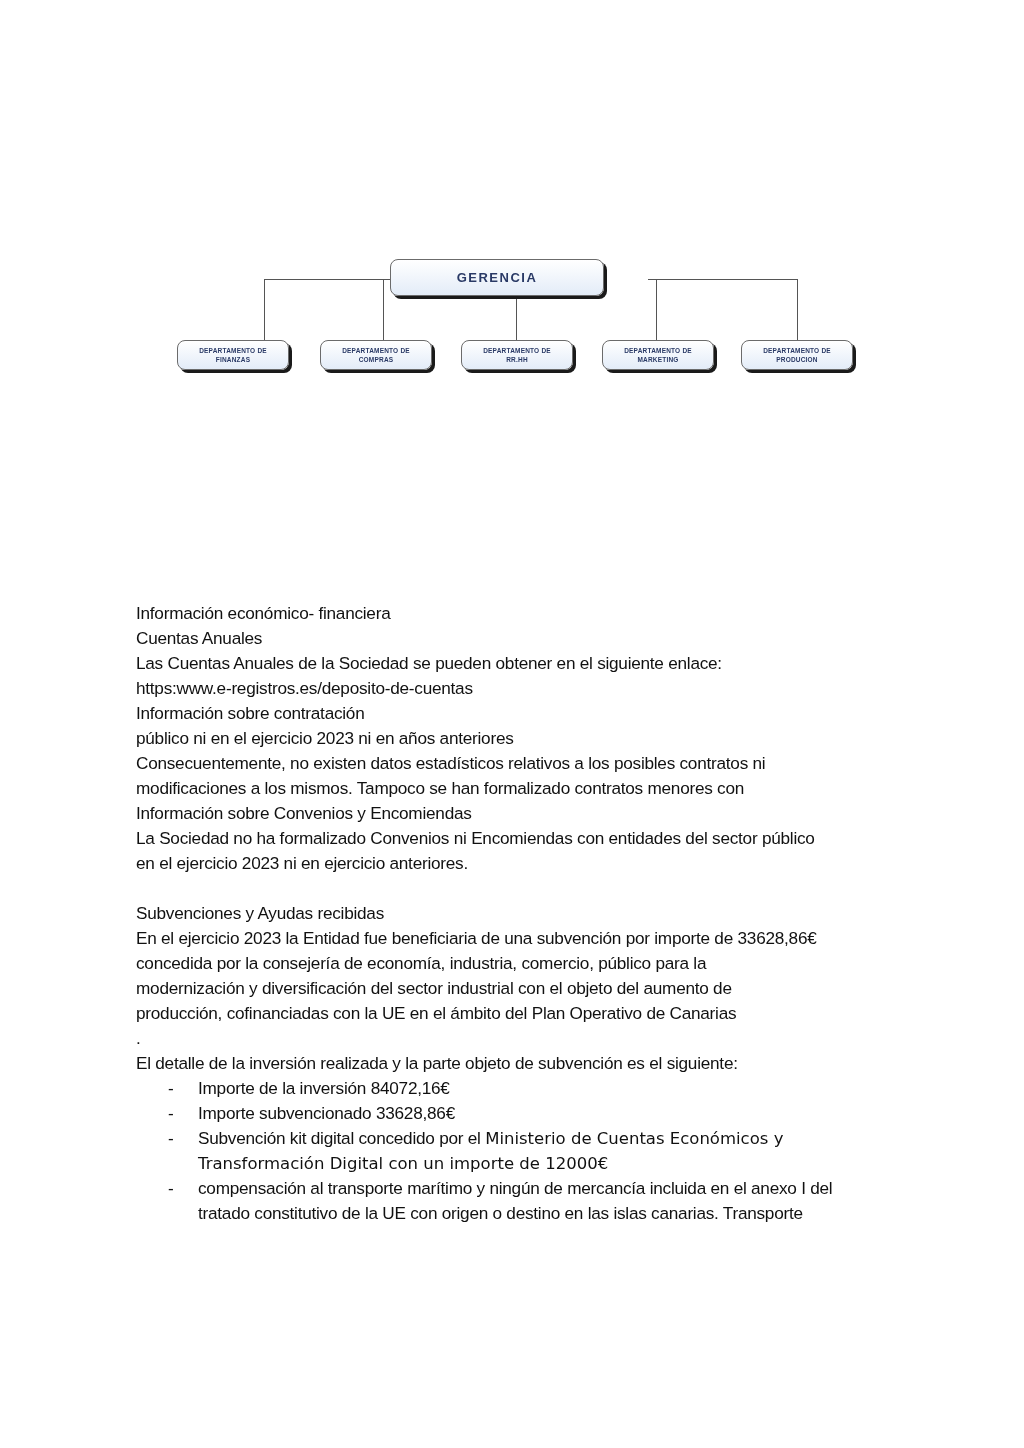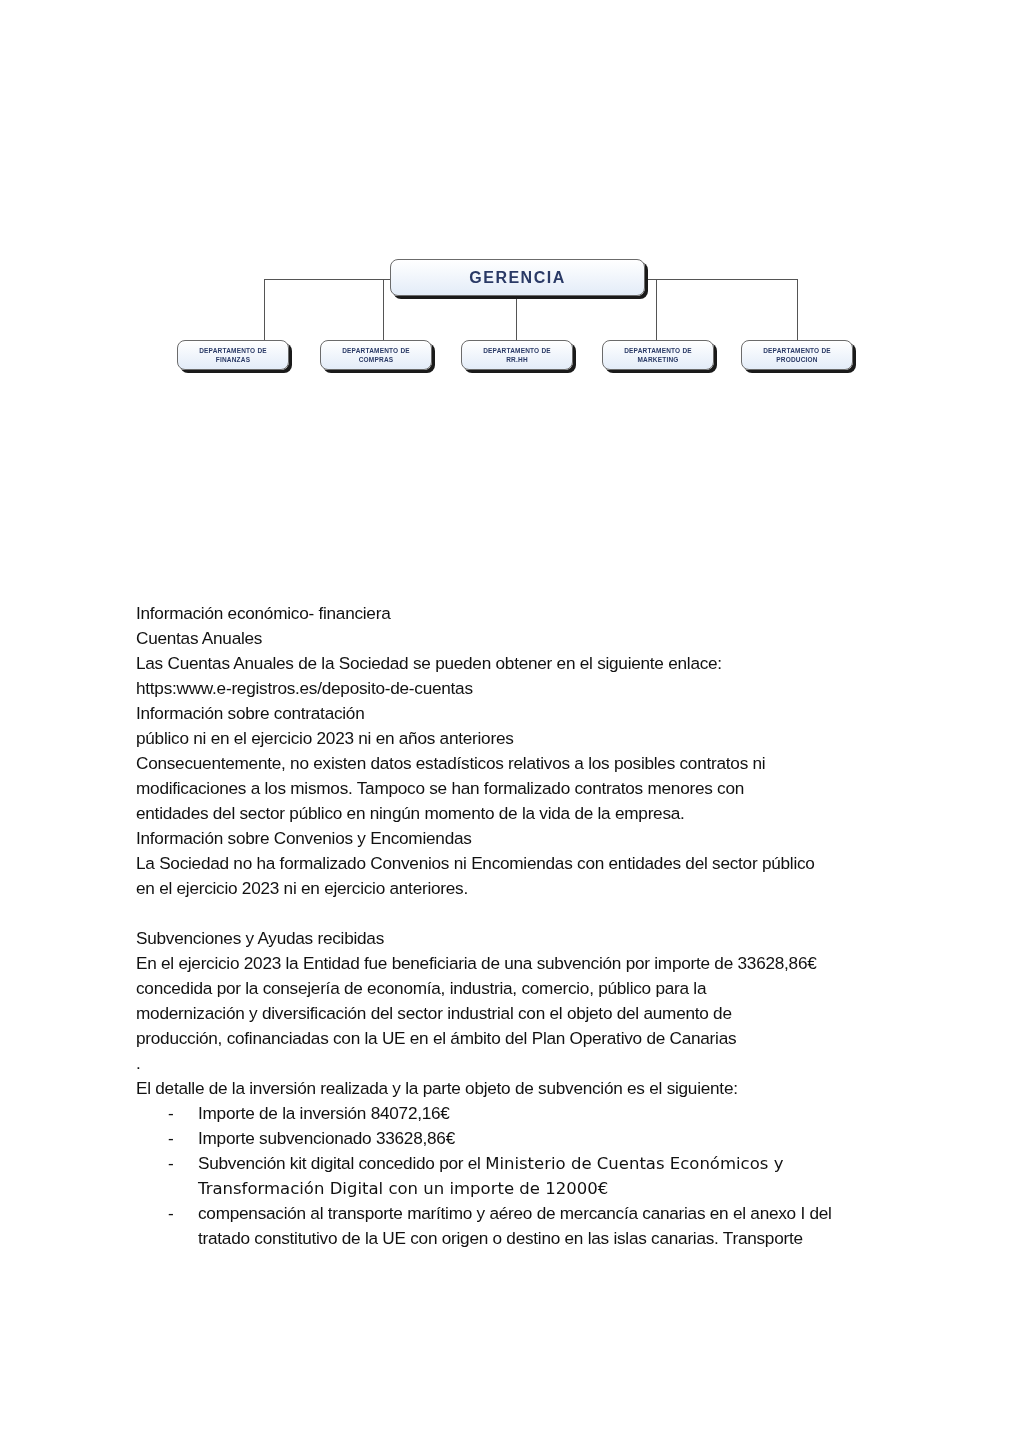--- a/index.html
+++ b/index.html
@@ -4,21 +4,21 @@
 <style>
   html, body { margin: 0; padding: 0; background: #ffffff; }
   body { width: 1024px; height: 1448px; position: relative; overflow: hidden;
          font-family: "Liberation Sans", sans-serif; color: #111; }
   .org { position: absolute; left: 0; top: 0; width: 1024px; height: 400px; }
   .line { position: absolute; background: #555; }
   .box { position: absolute; box-sizing: border-box; border: 1px solid #6b6b6b; border-radius: 8px;
          background: linear-gradient(#ffffff, #e3ecf8); box-shadow: 3px 3px 0 #1a1a1a;
          display: flex; align-items: center; justify-content: center; text-align: center;
          color: #2a3a66; font-weight: bold; }
-  .box.top { left: 390px; top: 259px; width: 255px; height: 37px; font-size: 16px; letter-spacing: 1.5px; }
+  .box.top { left: 390px; top: 259px; width: 214px; height: 37px; font-size: 13px; letter-spacing: 1.5px; }
   .box.dept { top: 340px; width: 112px; height: 30px; font-size: 6.5px; line-height: 9px; letter-spacing: 0.2px; }
   .box.dept span { display: block; }
   .text { position: absolute; left: 136px; top: 601px; width: 800px; font-size: 17.2px; line-height: 25px;
           font-family: "Liberation Sans", sans-serif; letter-spacing: -0.25px; }
   .text p { margin: 0; white-space: nowrap; }
   .blank { height: 25px; }
   ul.bullets { list-style: none; margin: 0; padding: 0; }
   ul.bullets li { position: relative; padding-left: 62px; }
   ul.bullets li .dash { position: absolute; left: 32px; top: 0; }
   ul.bullets li .line2 { display: block; white-space: nowrap; }
@@ -75,21 +75,20 @@
 
 <div class="text">
   <p>Información económico- financiera</p>
   <p>Cuentas Anuales</p>
   <p>Las Cuentas Anuales de la Sociedad se pueden obtener en el siguiente enlace:</p>
   <p>https:www.e-registros.es/deposito-de-cuentas</p>
   <p>Información sobre contratación</p>
   <p>público ni en el ejercicio 2023 ni en años anteriores</p>
   <p>Consecuentemente, no existen datos estadísticos relativos a los posibles contratos ni</p>
   <p>modificaciones a los mismos. Tampoco se han formalizado contratos menores con</p>
-  <p>entidades del sector público en ningún momento de la vida de la empresa.</p>
   <p>Información sobre Convenios y Encomiendas</p>
   <p>La Sociedad no ha formalizado Convenios ni Encomiendas con entidades del sector público</p>
   <p>en el ejercicio 2023 ni en ejercicio anteriores.</p>
   <div class="blank"></div>
   <p>Subvenciones y Ayudas recibidas</p>
   <p>En el ejercicio 2023 la Entidad fue beneficiaria de una subvención por importe de 33628,86€</p>
   <p>concedida por la consejería de economía, industria, comercio, público para la</p>
   <p>modernización y diversificación del sector industrial con el objeto del aumento de</p>
   <p>producción, cofinanciadas con la UE en el ámbito del Plan Operativo de Canarias</p>
   <p>.</p>
@@ -104,17 +103,17 @@
       <span class="dash">-</span>
       <span>Importe subvencionado 33628,86€</span>
     </li>
     <li>
       <span class="dash">-</span>
       <span class="line2"><span>Subvención kit digital concedido por el </span><span class="dejavu">Ministerio de Cuentas Económicos y</span></span>
       <span class="line2 dejavu">Transformación Digital con un importe de 12000€</span>
     </li>
     <li>
       <span class="dash">-</span>
-      <span class="line2">compensación al transporte marítimo y aéreo de mercancía canarias en el anexo I del</span>
+      <span class="line2">compensación al transporte marítimo y ningún de mercancía incluida en el anexo I del</span>
       <span class="line2">tratado constitutivo de la UE con origen o destino en las islas canarias. Transporte</span>
     </li>
   </ul>
 </div>
 
 </body></html>

